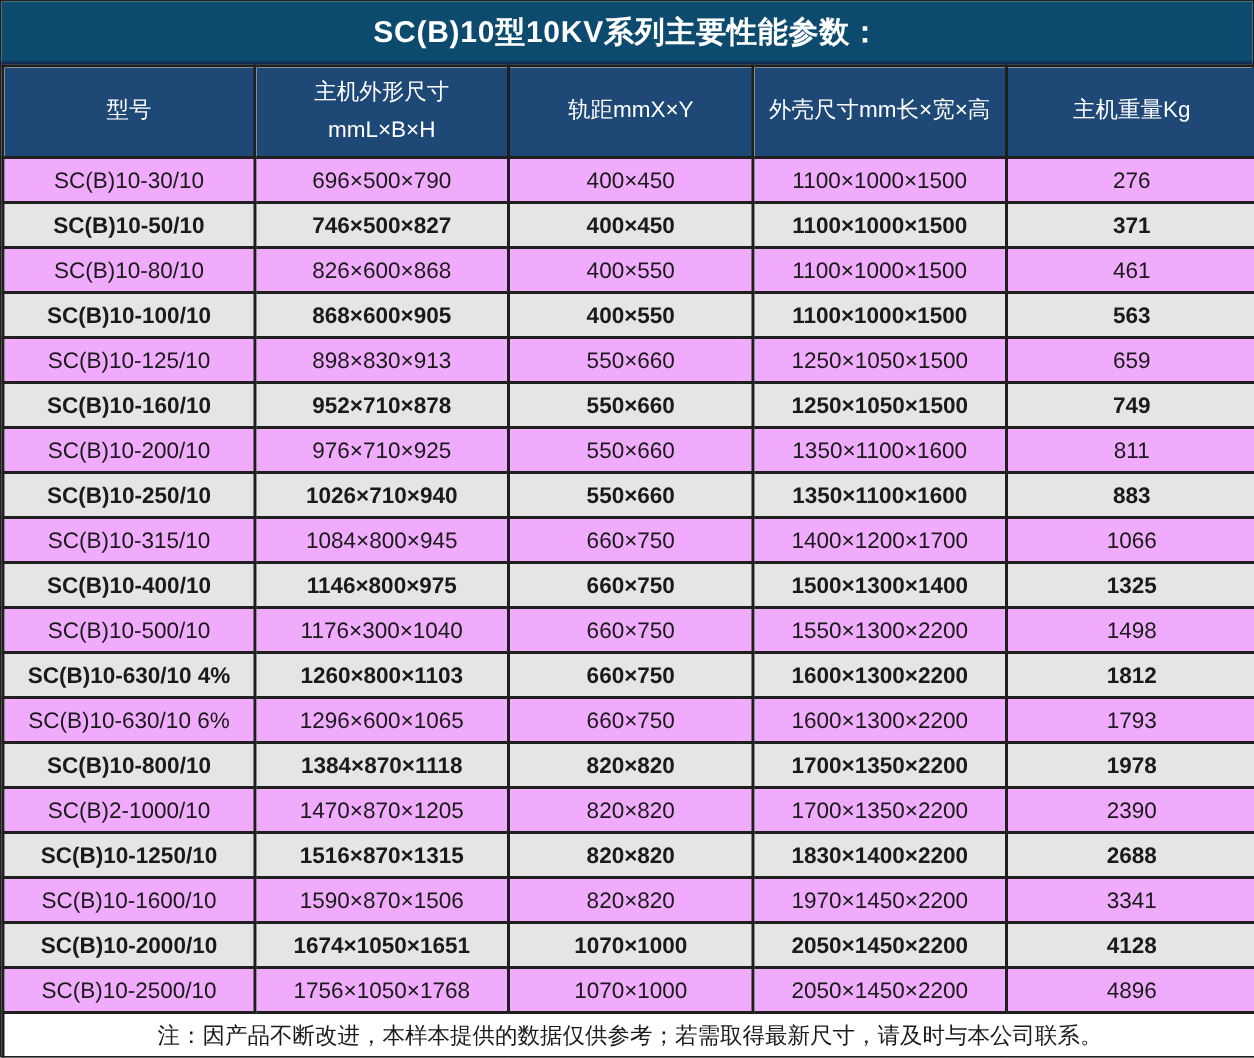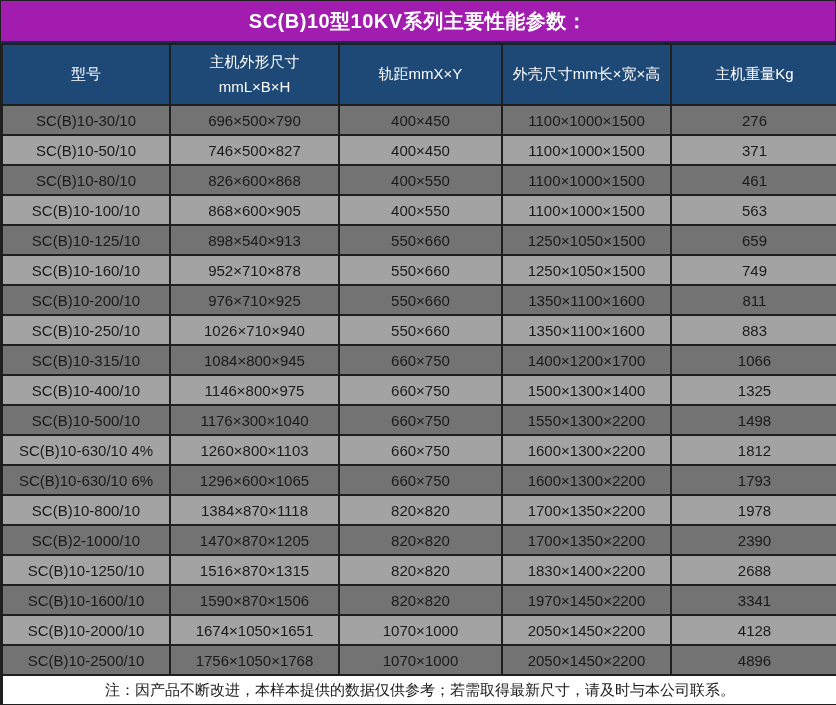--- a/index.html
+++ b/index.html
@@ -10,21 +10,21 @@
     width: 836px;
   }
   .sheet {
     width: 836px;
     height: 705px;
     border: 1px solid #1f1f1f;
     background: #ffffff;
   }
   .title-bar {
     height: 42px;
-    background: #a21caf;
+    background: #0c4a6e;
     color: #ffffff;
     display: flex;
     align-items: center;
     justify-content: center;
     font-size: 20px;
     font-weight: bold;
     letter-spacing: 0.5px;
     border-bottom: 2px solid #142d4e;
   }
   table.spec {
@@ -52,22 +52,22 @@
     font-size: 15px;
     height: 61px;
     line-height: 1.65;
   }
   .hdr-line2 { display: block; }
   tbody td {
     height: 30px;
     font-size: 15px;
     color: #1a1a1a;
   }
-  tbody tr.white td { background: #737373; margin-top: 14px; }
-  tbody tr.blue  td { background: #a3a3a3; }
+  tbody tr.white td { background: #f0abfc; margin-top: 14px; }
+  tbody tr.blue  td { background: #e5e5e5; font-weight: bold; }
   tfoot td {
     height: 30px;
     background: #ffffff;
     font-size: 15px;
     color: #1a1a1a;
     text-align: center;
   }
 </style>
 </head>
 <body>
@@ -121,21 +121,21 @@
         </tr>
         <tr class="blue">
           <td>SC(B)10-100/10</td>
           <td>868×600×905</td>
           <td>400×550</td>
           <td>1100×1000×1500</td>
           <td>563</td>
         </tr>
         <tr class="white">
           <td>SC(B)10-125/10</td>
-          <td>898×540×913</td>
+          <td>898×830×913</td>
           <td>550×660</td>
           <td>1250×1050×1500</td>
           <td>659</td>
         </tr>
         <tr class="blue">
           <td>SC(B)10-160/10</td>
           <td>952×710×878</td>
           <td>550×660</td>
           <td>1250×1050×1500</td>
           <td>749</td>

